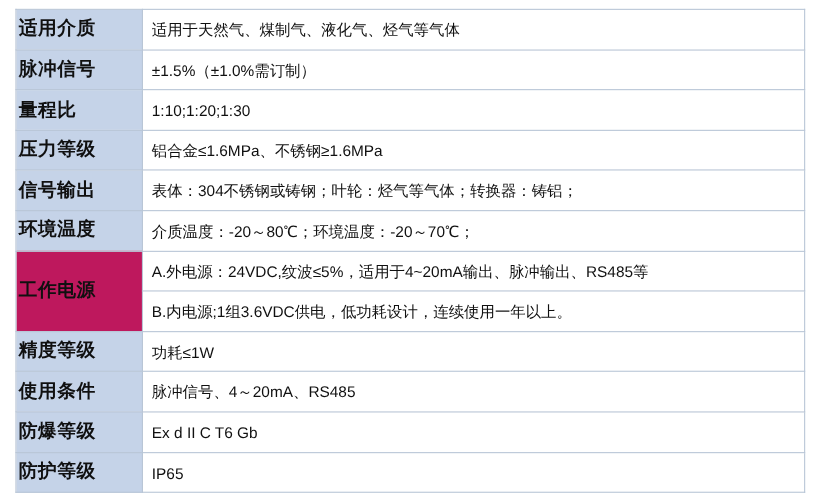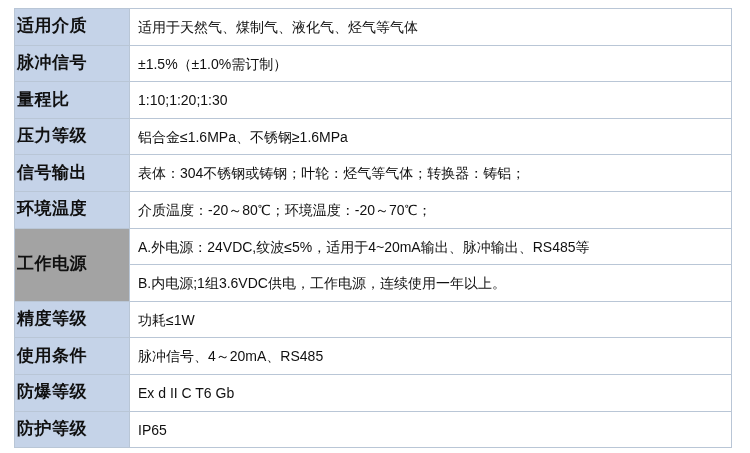--- a/index.html
+++ b/index.html
@@ -36,21 +36,21 @@
   }
   td.value {
     background: #ffffff;
     font-size: 14px;
     color: #101010;
     padding: 9px 0 7px 8px;
     line-height: 1.4;
     white-space: nowrap;
   }
   .row-power .label {
-    background: #a3a3a3;
+    background: #be185d;
   }
 </style>
 </head>
 <body>
 
 <table class="spec-table">
   <tbody>
     <tr>
       <td class="label">适用介质</td>
       <td class="value">适用于天然气、煤制气、液化气、烃气等气体</td>
@@ -73,21 +73,21 @@
     </tr>
     <tr>
       <td class="label">环境温度</td>
       <td class="value">介质温度：-20～80℃；环境温度：-20～70℃；</td>
     </tr>
     <tr class="row-power">
       <td class="label" rowspan="2">工作电源</td>
       <td class="value">A.外电源：24VDC,纹波≤5%，适用于4~20mA输出、脉冲输出、RS485等</td>
     </tr>
     <tr class="row-power">
-      <td class="value">B.内电源;1组3.6VDC供电，工作电源，连续使用一年以上。</td>
+      <td class="value">B.内电源;1组3.6VDC供电，低功耗设计，连续使用一年以上。</td>
     </tr>
     <tr>
       <td class="label">精度等级</td>
       <td class="value">功耗≤1W</td>
     </tr>
     <tr>
       <td class="label">使用条件</td>
       <td class="value">脉冲信号、4～20mA、RS485</td>
     </tr>
     <tr>

